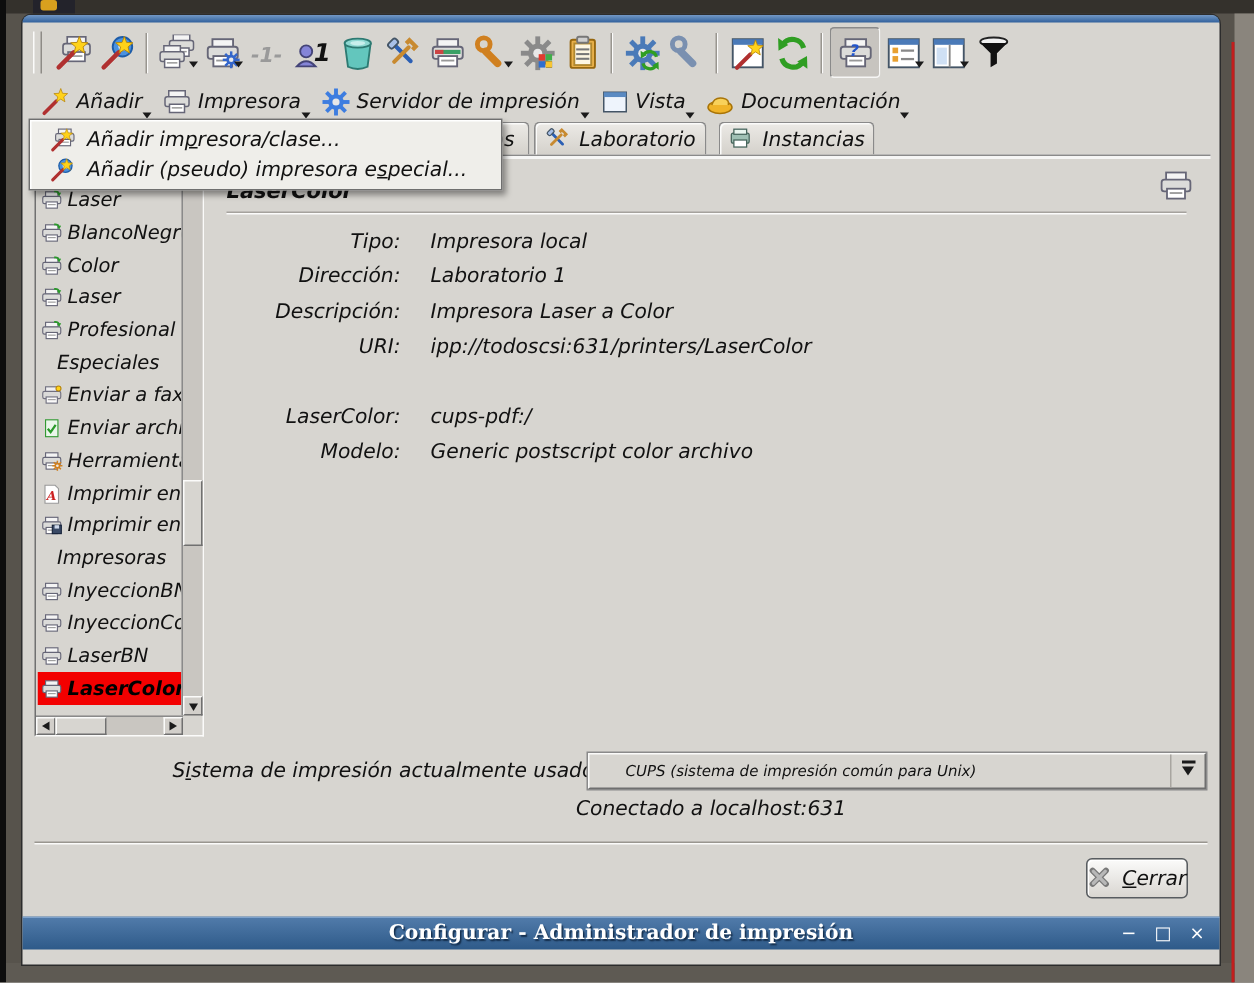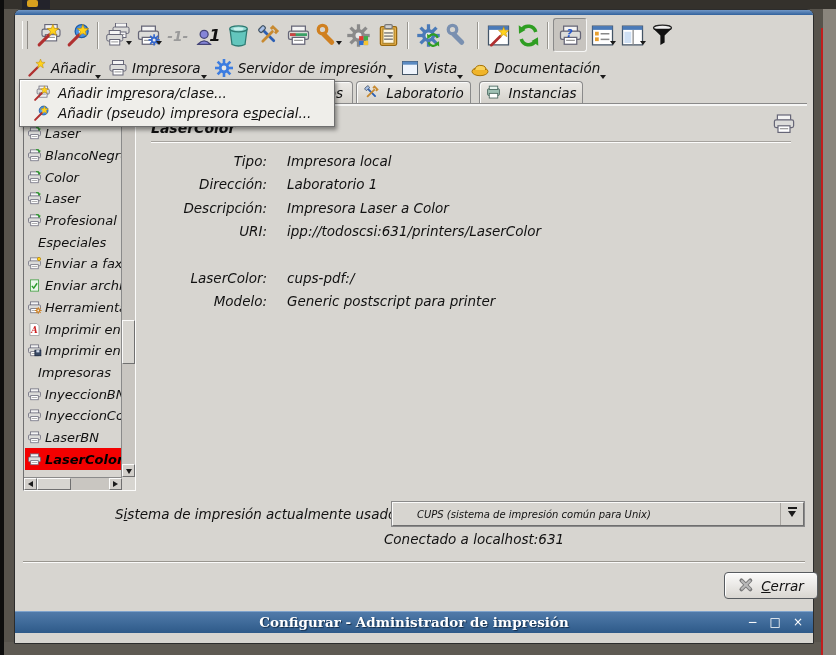--- a/index.html
+++ b/index.html
@@ -87,21 +87,21 @@
   #syslabel{position:absolute;left:100px;top:492px;width:270px;height:24px;line-height:24px;text-align:right;
             font-size:13.5px;font-style:italic;white-space:nowrap}
   #combo{position:absolute;left:377px;top:492px;width:412px;height:24px;background:#d7d5d0;outline:1px solid #8a8a8a;
          border:1px solid;border-color:#fbfbfa #6f6f6f #6f6f6f #fbfbfa;display:flex;align-items:center;box-sizing:border-box}
   #combo-text{flex:1;padding-left:24px;font-size:10px;font-style:italic;white-space:nowrap;overflow:hidden}
   #combo-btn{width:22px;align-self:stretch;display:flex;flex-direction:column;align-items:center;justify-content:center;border-left:1px solid #a8a5a0}
   #combo-btn .bar{width:9px;height:2px;background:#1a1a1a;margin-bottom:2px}
   #combo-btn .tri{width:0;height:0;border:4.5px solid transparent;border-top:6px solid #1a1a1a}
   #status{position:absolute;left:126px;width:666px;top:521px;text-align:center;font-size:13.5px;font-style:italic}
   #fsep{position:absolute;left:8px;top:551px;width:782px;height:0;border-top:1px solid #99968f;border-bottom:1px solid #fbfbfa}
-  #closebtn{position:absolute;left:709px;top:562px;width:94px;height:27px;background:linear-gradient(#fbfbfa,#d9d6d1);
+  #closebtn{position:absolute;left:709px;top:562px;width:68px;height:27px;background:linear-gradient(#fbfbfa,#d9d6d1);
             border:1px solid #585c60;border-radius:4px;box-shadow:inset 1px 1px 0 #fff;display:flex;align-items:center;
             justify-content:center;gap:6px;font-size:13.5px;font-style:italic;box-sizing:border-box}
   #closebtn svg{width:15px;height:15px}
 
   
   #titlebar{position:absolute;left:0;right:0;top:601px;height:22px;background:linear-gradient(#527cab,#2e5a89);
             box-shadow:inset 0 1px 0 #7fa3cc;display:flex;align-items:center;justify-content:center}
   #wtitle{color:#fff;font-family:"DejaVu Serif",serif;font-weight:bold;font-size:13.5px;text-shadow:1px 1px 1px #132c49}
   #wcontrols{position:absolute;right:10px;top:0;height:100%;display:flex;align-items:center;gap:12px;color:#fff;font-size:12px}
   #wcontrols span{cursor:default}
@@ -731,21 +731,21 @@
     <div class="irow">
         <span class="ilabel">URI:</span>
         <span class="ival">ipp://todoscsi:631/printers/LaserColor</span>
       </div>
     <div class="irow gap">
         <span class="ilabel">LaserColor:</span>
         <span class="ival">cups-pdf:/</span>
       </div>
     <div class="irow">
         <span class="ilabel">Modelo:</span>
-        <span class="ival">Generic postscript para printer</span>
+        <span class="ival">Generic postscript color archivo</span>
       </div>
   </div>
 
   <div id="syslabel"><span>S</span><span class="accel">i</span><span>stema de impresión actualmente usado:</span></div>
   <div id="combo">
     <span id="combo-text">CUPS (sistema de impresión común para Unix)</span>
     <span id="combo-btn">
         <span class="bar"></span>
         <span class="tri"></span>
       </span>

